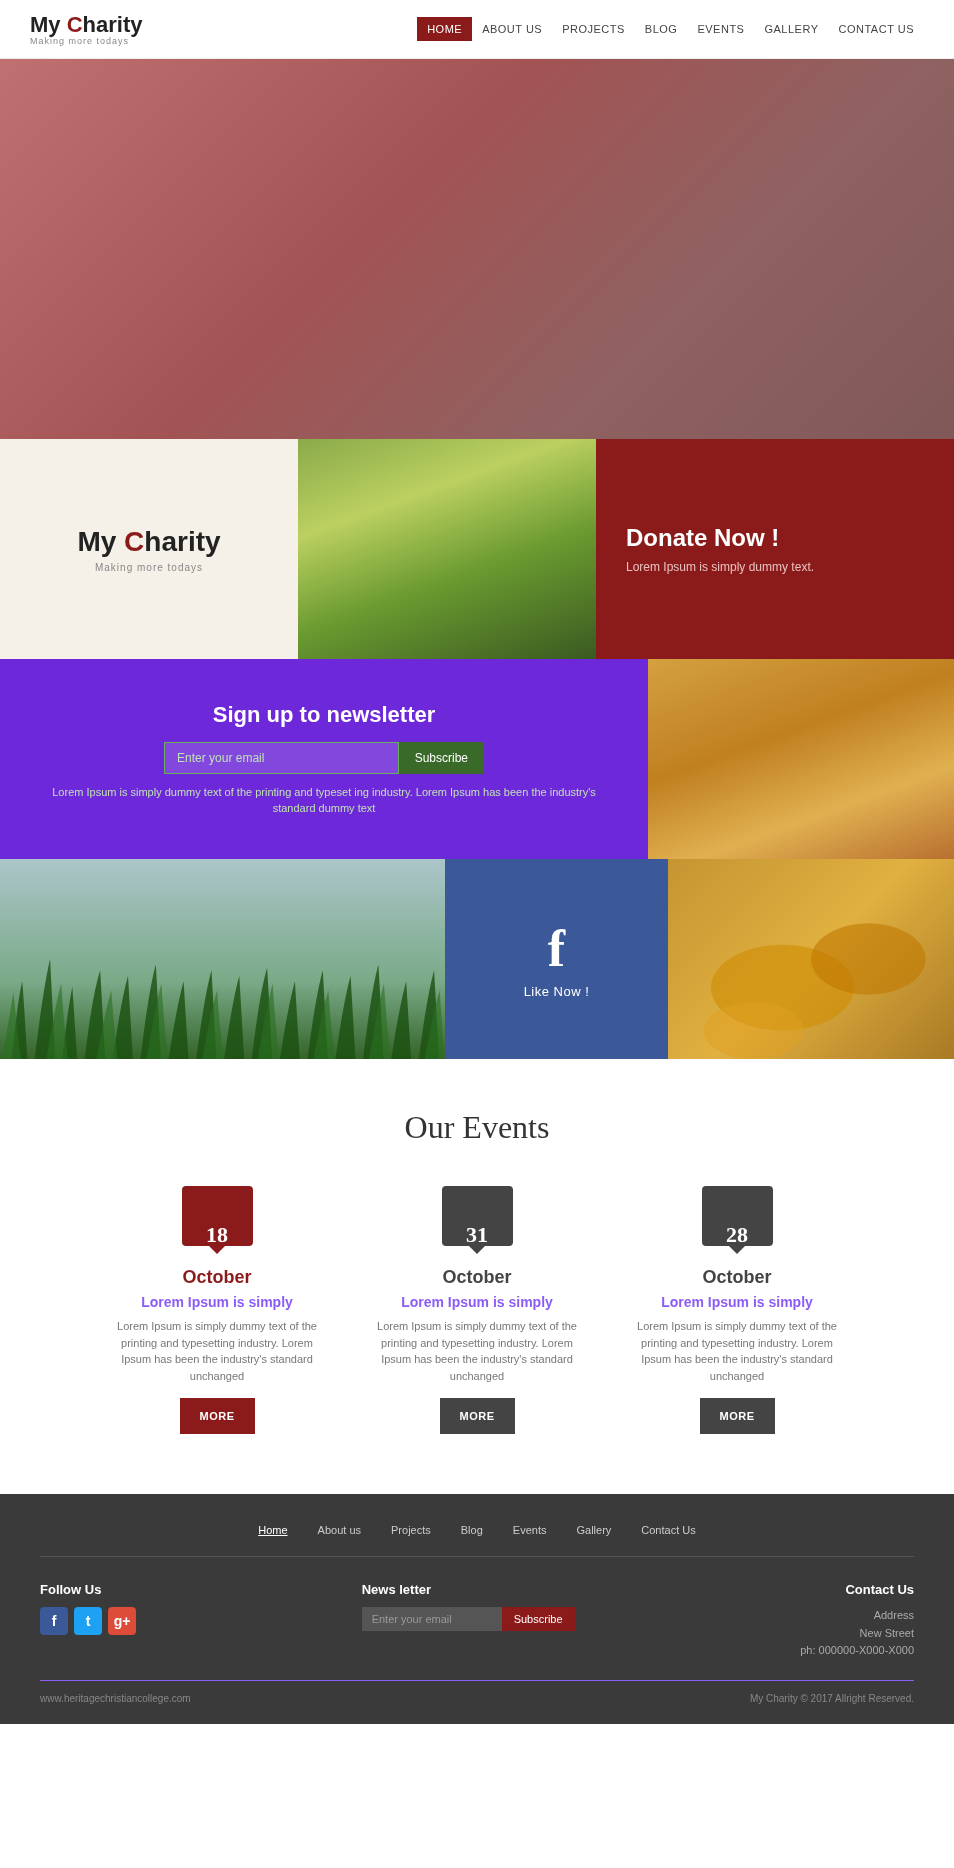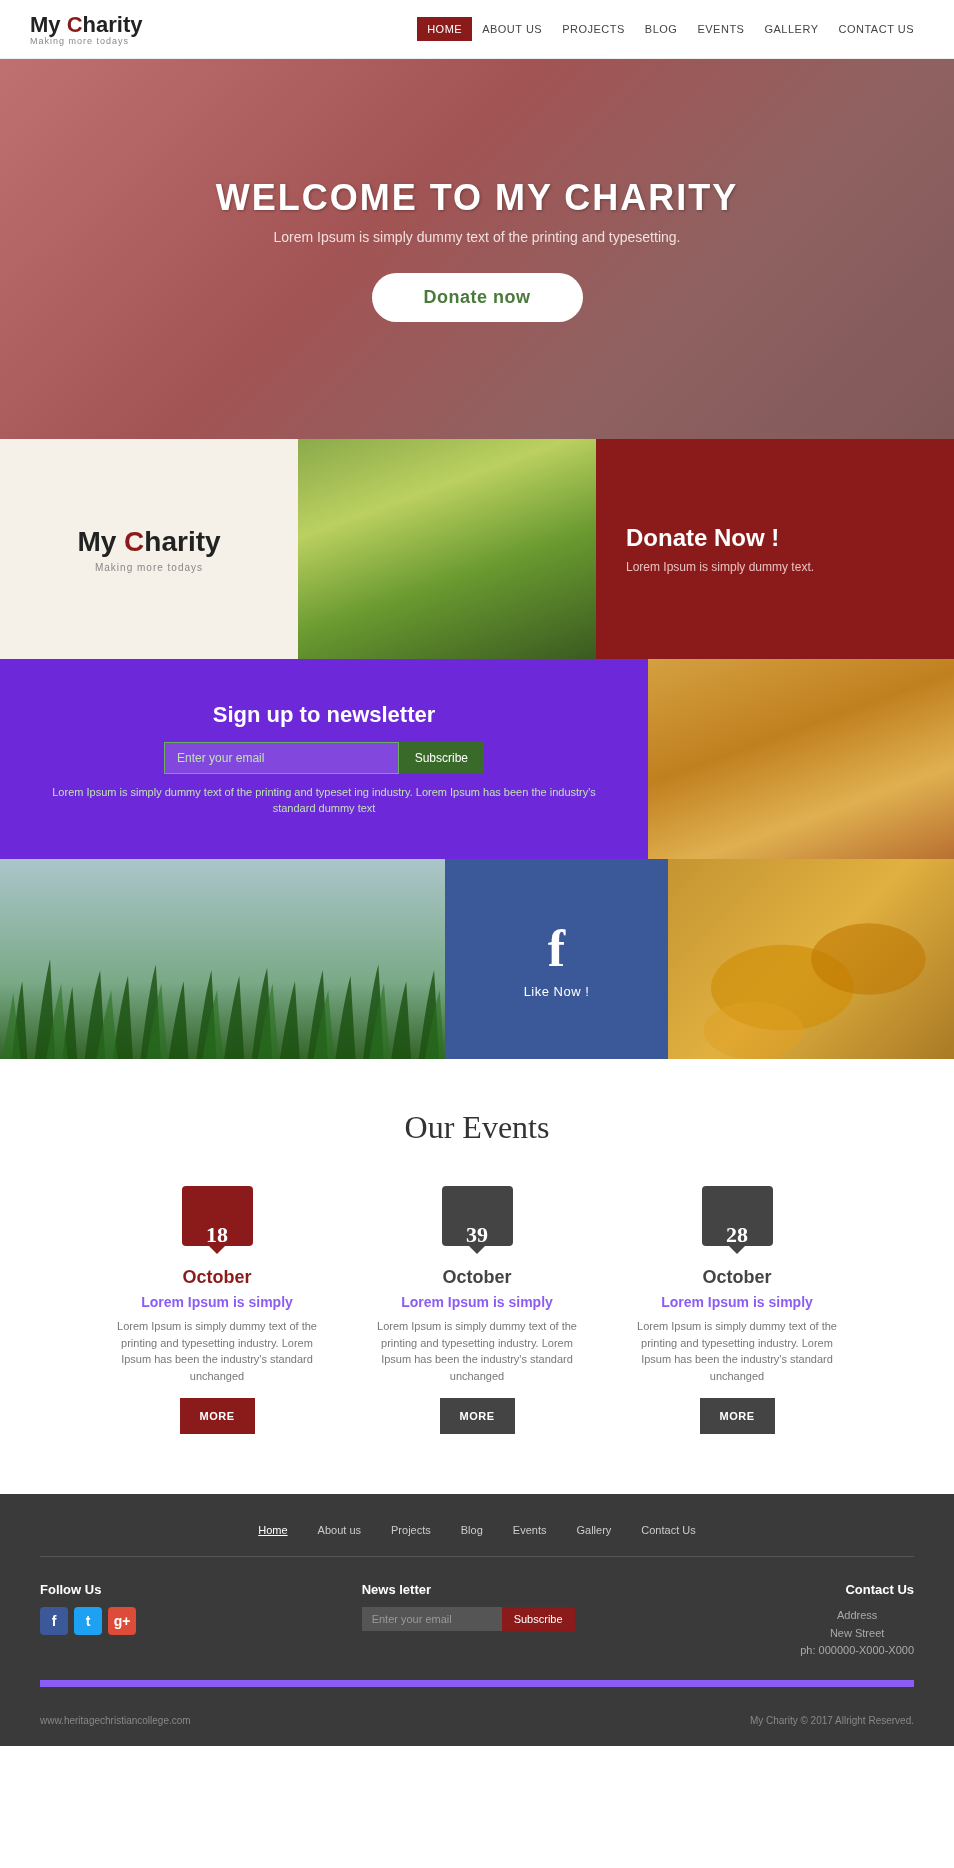--- a/index.html
+++ b/index.html
@@ -395,25 +395,25 @@
       color: #fff;
       border: none;
       padding: 6px 12px;
       font-size: 11px;
       cursor: pointer;
     }
     .footer-contact p {
       font-size: 11px;
       color: #aaa;
       line-height: 1.6;
-      text-align: center;
+      text-align: right;
     }
     .footer-bottom {
-      border-top: 7px solid #8b5cf6;
-      padding-top: 28px;
+      border-top: 1px solid #8b5cf6;
+      padding-top: 12px;
       display: flex;
       justify-content: space-between;
       align-items: flex-start;
     }
     .footer-bottom a {
       color: #888;
       font-size: 10px;
       text-decoration: none;
     }
     .footer-bottom span {
@@ -437,25 +437,20 @@
     <a href="#">PROJECTS</a>
     <a href="#">BLOG</a>
     <a href="#">EVENTS</a>
     <a href="#">GALLERY</a>
     <a href="#">CONTACT US</a>
   </nav>
 </header>
 
 <section class="hero">
   <div class="hero-bg"></div>
-  <div class="hero-content">
-    <h1>WELCOME TO MY CHARITY</h1>
-    <p>Lorem Ipsum is simply dummy text of the printing and typesetting.</p>
-    <button class="donate-btn">Donate now</button>
-  </div>
 </section>
 
 <div class="mid-section">
   <div class="mid-logo">
     <div class="mid-logo-text">My <span>C</span>harity</div>
     <div class="mid-logo-sub">Making more todays</div>
   </div>
   <div class="mid-image">
     <div class="mid-image-inner"></div>
   </div>
@@ -552,21 +547,21 @@
         <div class="event-date-tick red"></div>
       </div>
       <div class="event-month">October</div>
       <div class="event-title">Lorem Ipsum is simply</div>
       <div class="event-desc">Lorem Ipsum is simply dummy text of the printing and typesetting industry. Lorem Ipsum has been the industry's standard unchanged</div>
       <button class="more-btn red-btn">MORE</button>
     </div>
 
     <div class="event-card">
       <div class="event-date-box dark">
-        <span class="event-date-num">39</span>
+        <span class="event-date-num">31</span>
         <div class="event-date-tick dark"></div>
       </div>
       <div class="event-month dark-month">October</div>
       <div class="event-title">Lorem Ipsum is simply</div>
       <div class="event-desc">Lorem Ipsum is simply dummy text of the printing and typesetting industry. Lorem Ipsum has been the industry's standard unchanged</div>
       <button class="more-btn dark-btn">MORE</button>
     </div>
 
     <div class="event-card">
       <div class="event-date-box dark">

